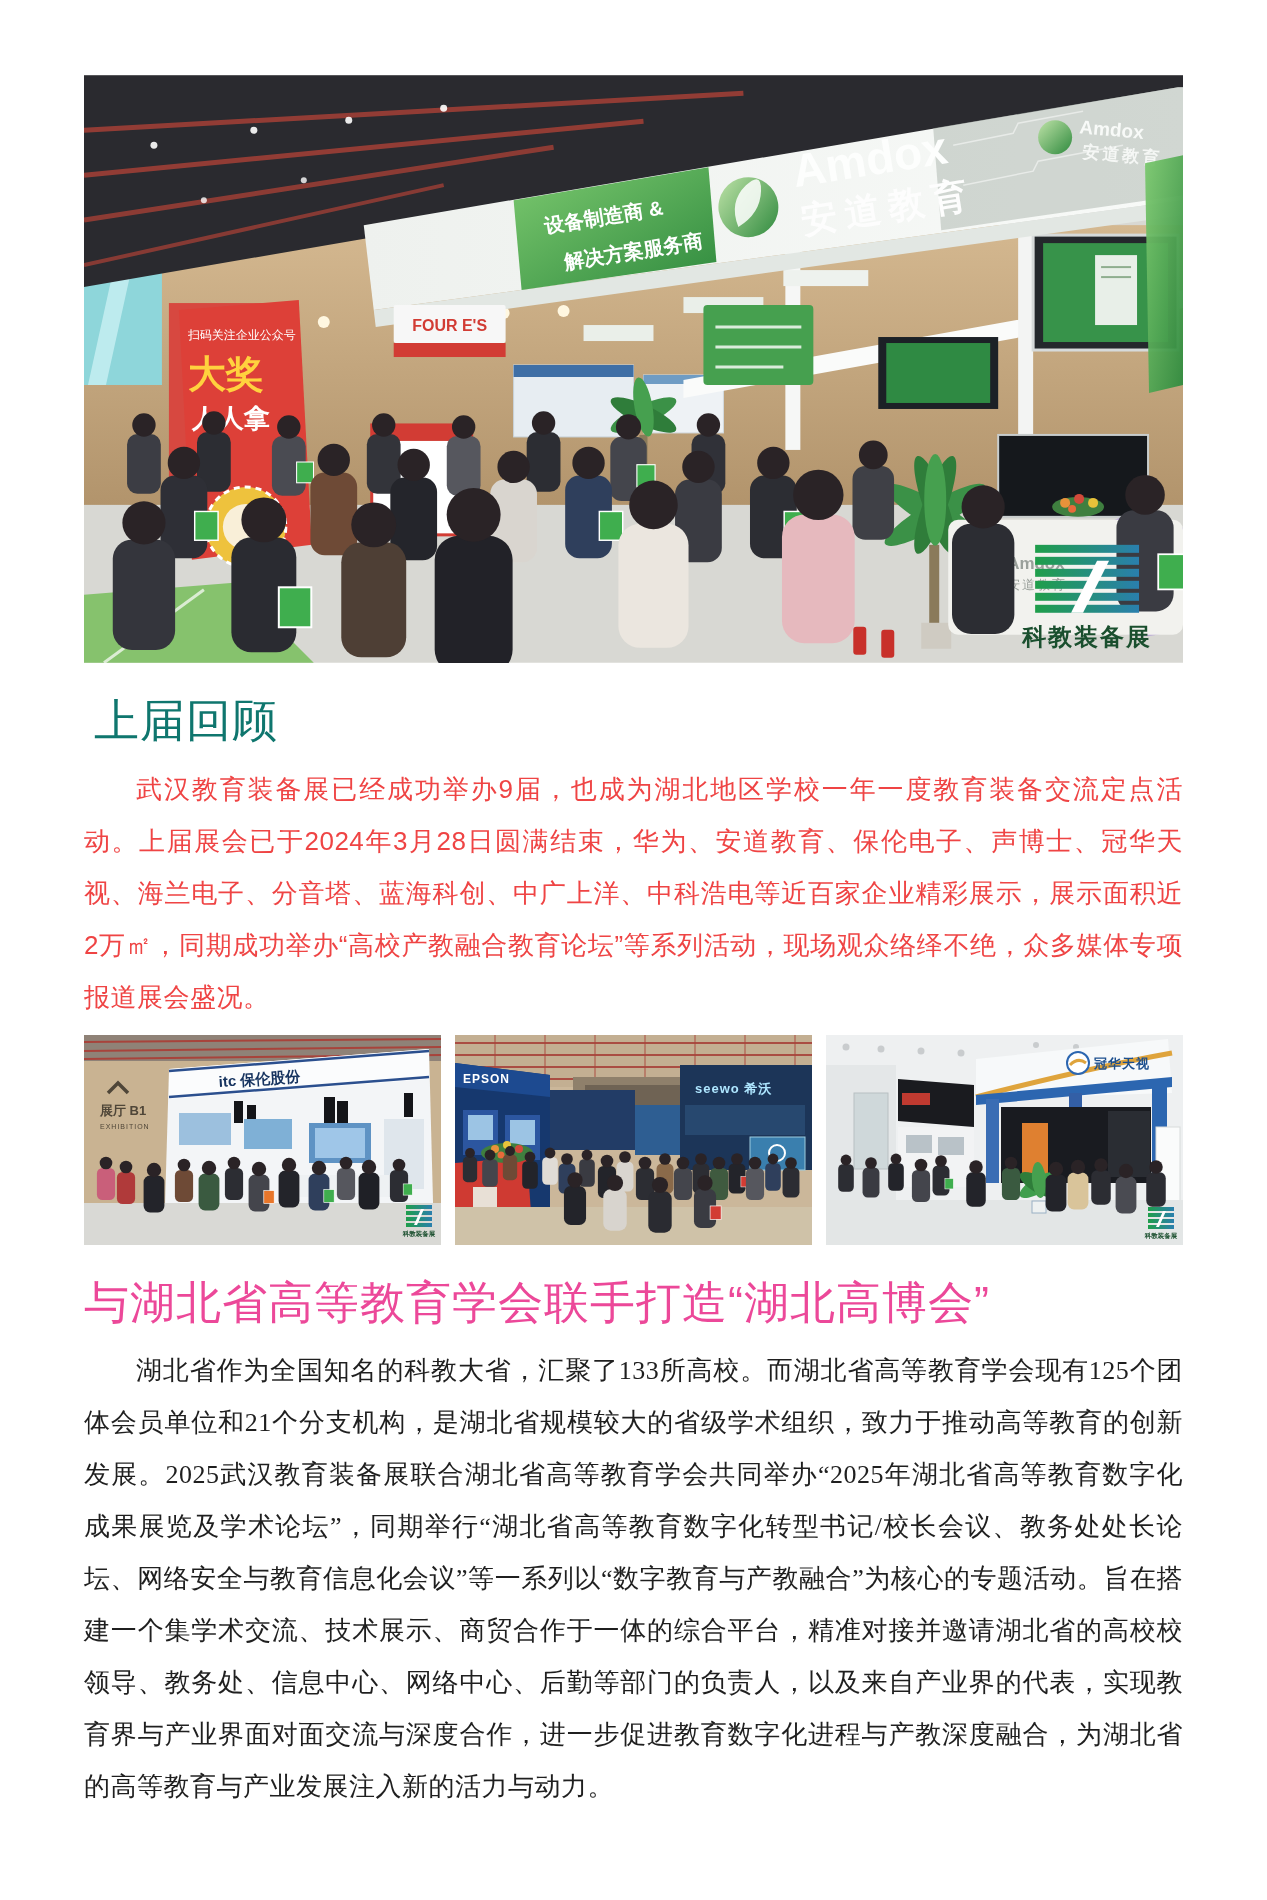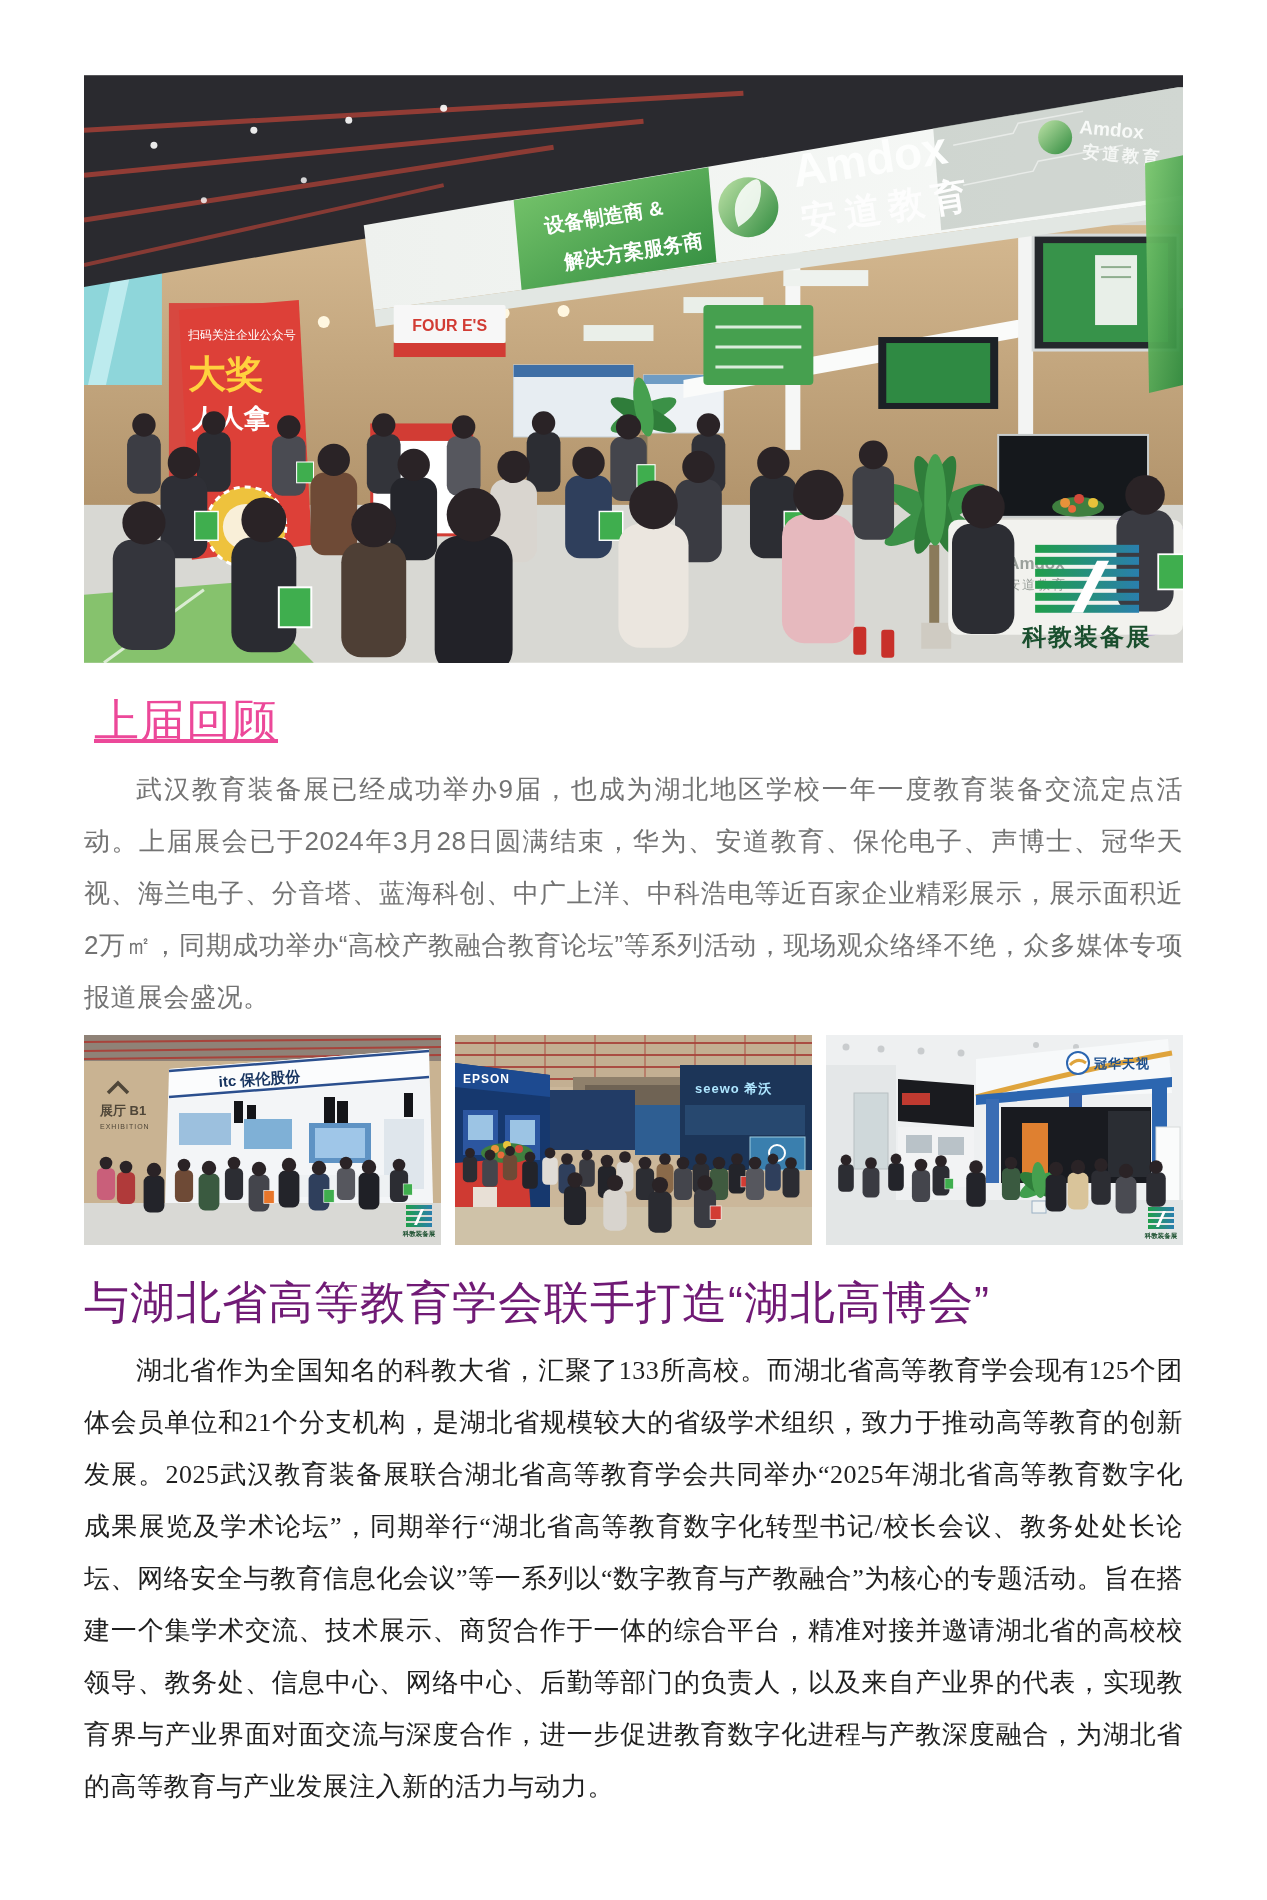--- a/index.html
+++ b/index.html
@@ -267,22 +267,22 @@
           <rect x="952" y="506" width="104" height="8" fill="url(#expoStripe)"></rect>
           <rect x="952" y="518" width="104" height="8" fill="url(#expoStripe)"></rect>
           <rect x="952" y="530" width="104" height="8" fill="url(#expoStripe)"></rect>
           <polygon points="988,538 1014,486 1026,486 1000,538" fill="#ffffff"></polygon>
         </g>
         <text x="1004" y="570" font-size="24" font-weight="bold" fill="#1a4f2e" text-anchor="middle" letter-spacing="2">科教装备展</text>
       </g>
     </svg>
   </figure>
 
-  <h1 class="sec ind" style="color: #ec4899; text-decoration: underline;">上届回顾</h1>
-  <p class="bodytxt" style="color: #737373;">武汉教育装备展已经成功举办9届，也成为湖北地区学校一年一度教育装备交流定点活动。上届展会已于2024年3月28日圆满结束，华为、安道教育、保伦电子、声博士、冠华天视、海兰电子、分音塔、蓝海科创、中广上洋、中科浩电等近百家企业精彩展示，展示面积近2万㎡，同期成功举办“高校产教融合教育论坛”等系列活动，现场观众络绎不绝，众多媒体专项报道展会盛况。</p>
+  <h1 class="sec ind" style="color: #0f766e;">上届回顾</h1>
+  <p class="bodytxt" style="color: #ef4444;">武汉教育装备展已经成功举办9届，也成为湖北地区学校一年一度教育装备交流定点活动。上届展会已于2024年3月28日圆满结束，华为、安道教育、保伦电子、声博士、冠华天视、海兰电子、分音塔、蓝海科创、中广上洋、中科浩电等近百家企业精彩展示，展示面积近2万㎡，同期成功举办“高校产教融合教育论坛”等系列活动，现场观众络绎不绝，众多媒体专项报道展会盛况。</p>
 
   <div class="gallery">
 
     <figure>
       <svg viewBox="0 0 357 210" width="357" height="210">
         <rect x="0" y="0" width="357" height="210" fill="#c9b392"></rect>
         <rect x="0" y="0" width="357" height="26" fill="#8f8277"></rect>
         <line x1="0" y1="7" x2="357" y2="4" stroke="#a8433b" stroke-width="2"></line>
         <line x1="0" y1="16" x2="357" y2="12" stroke="#a8433b" stroke-width="2"></line>
         <line x1="0" y1="24" x2="357" y2="20" stroke="#a8433b" stroke-width="2"></line>
@@ -528,16 +528,16 @@
           <rect x="322" y="178" width="26" height="4" fill="url(#expoStripe)"></rect>
           <rect x="322" y="184" width="26" height="4" fill="url(#expoStripe)"></rect>
           <rect x="322" y="190" width="26" height="4" fill="url(#expoStripe)"></rect>
           <polygon points="330,192 337,176 340,176 333,192" fill="#ffffff"></polygon>
           <text x="335" y="203" font-size="6.5" font-weight="bold" fill="#1a4f2e" text-anchor="middle">科教装备展</text>
         </g>
       </svg>
     </figure>
   </div>
 
-  <h1 class="sec h2sp" style="color: #701a75;">与湖北省高等教育学会联手打造“湖北高博会”</h1>
+  <h1 class="sec h2sp" style="color: #ec4899;">与湖北省高等教育学会联手打造“湖北高博会”</h1>
   <p class="bodytxt p2" style="color: rgb(31, 31, 31);">湖北省作为全国知名的科教大省，汇聚了133所高校。而湖北省高等教育学会现有125个团体会员单位和21个分支机构，是湖北省规模较大的省级学术组织，致力于推动高等教育的创新发展。2025武汉教育装备展联合湖北省高等教育学会共同举办“2025年湖北省高等教育数字化成果展览及学术论坛”，同期举行“湖北省高等教育数字化转型书记/校长会议、教务处处长论坛、网络安全与教育信息化会议”等一系列以“数字教育与产教融合”为核心的专题活动。旨在搭建一个集学术交流、技术展示、商贸合作于一体的综合平台，精准对接并邀请湖北省的高校校领导、教务处、信息中心、网络中心、后勤等部门的负责人，以及来自产业界的代表，实现教育界与产业界面对面交流与深度合作，进一步促进教育数字化进程与产教深度融合，为湖北省的高等教育与产业发展注入新的活力与动力。</p>
 
 </div>
 
 </body></html>

